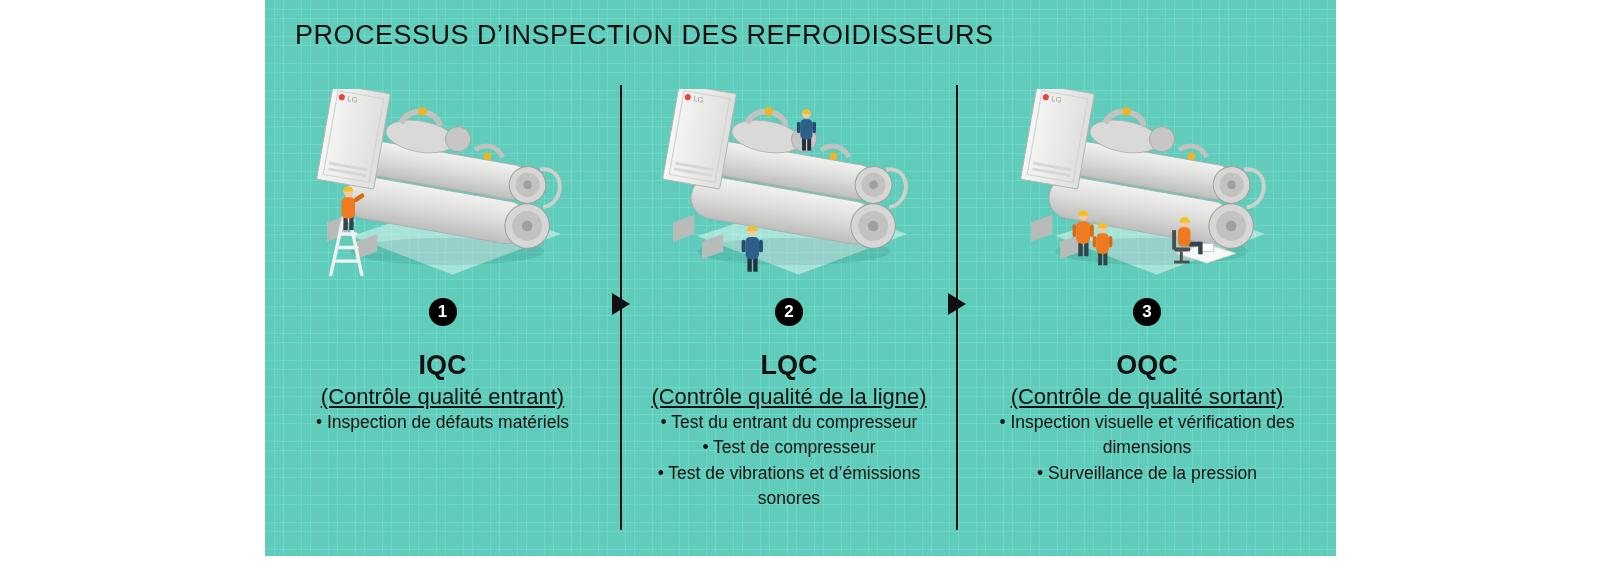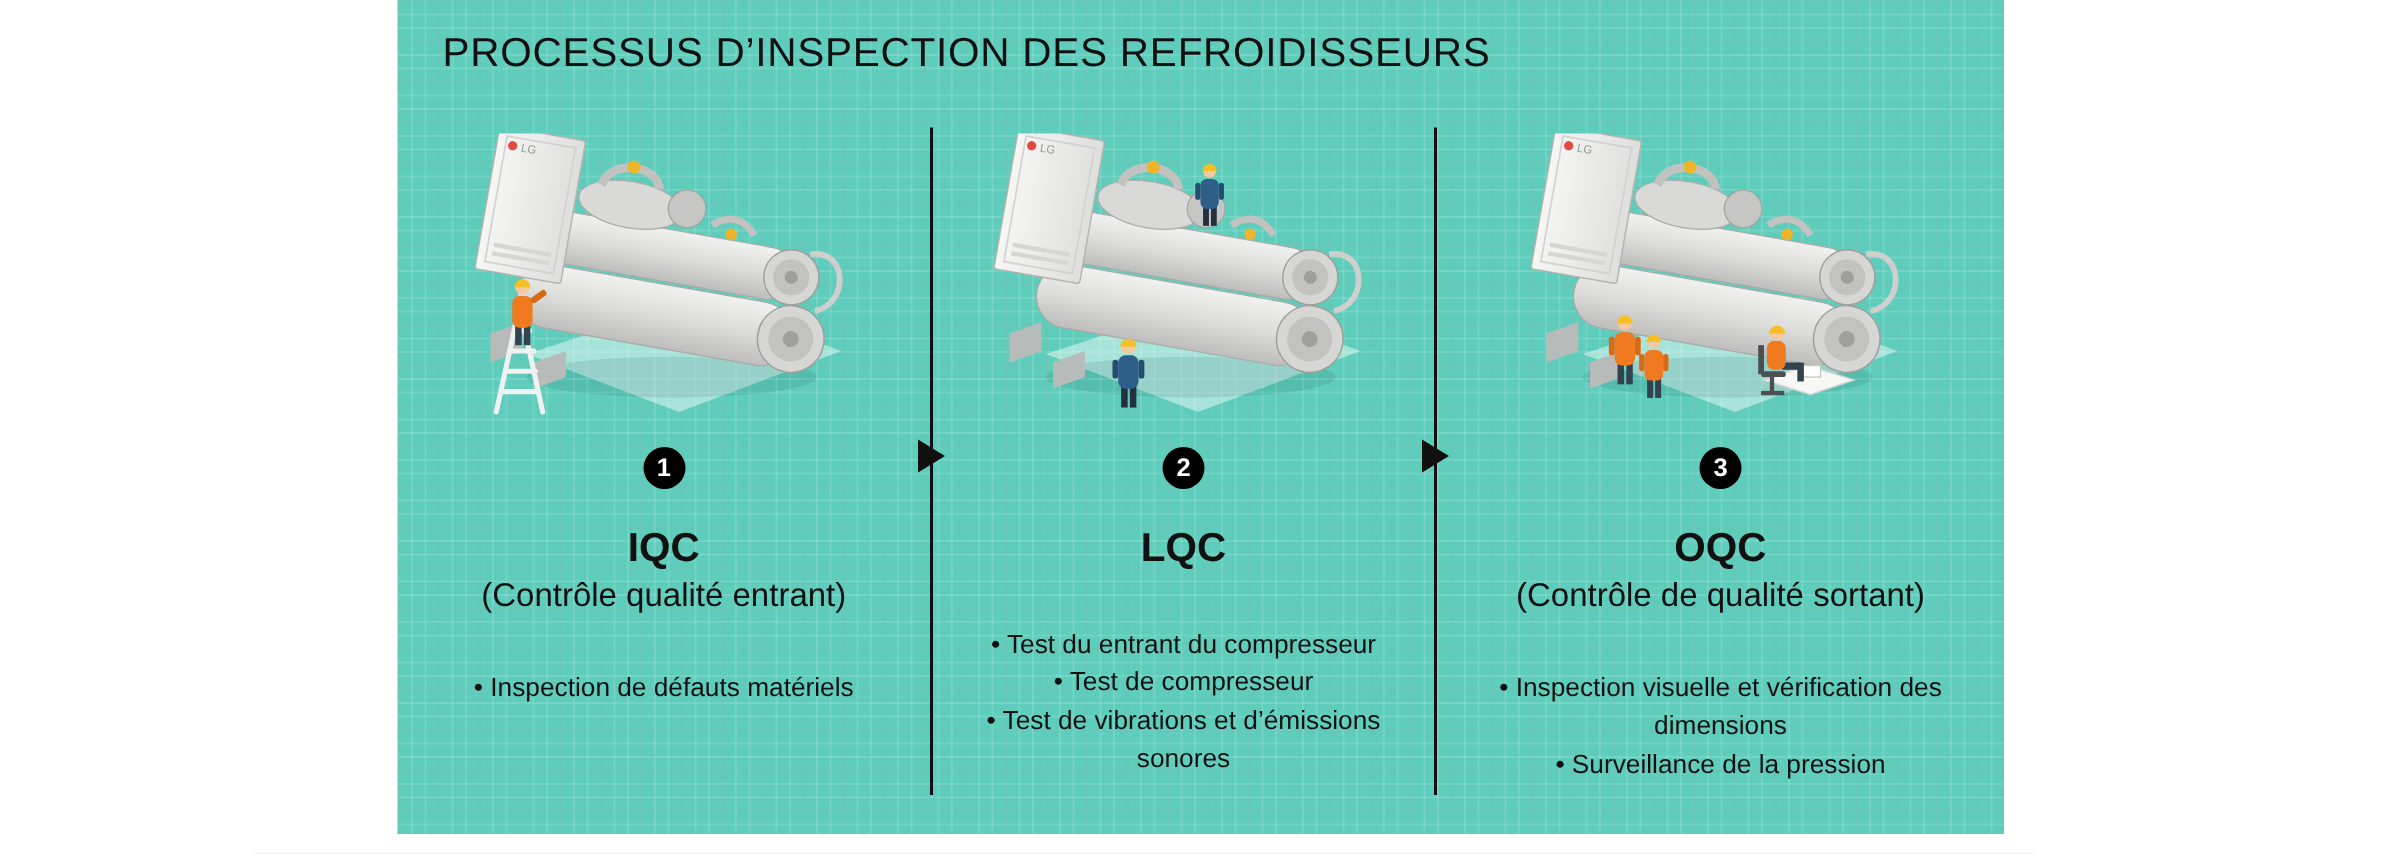--- a/index.html
+++ b/index.html
@@ -30,22 +30,22 @@
     border-top:11px solid transparent;border-bottom:11px solid transparent;
     border-left:18px solid var(--divider,#101010);
   }
   .illus{width:290px;height:203px;margin-top:4px;flex:none;}
   .badge{
     margin-top:6px;width:28px;height:28px;border-radius:50%;
     background:var(--badge,#000);color:#fff;font-weight:bold;font-size:17px;
     display:flex;align-items:center;justify-content:center;flex:none;
   }
   .step-code{margin-top:24px;font-size:27px;font-weight:bold;color:var(--text,#111);}
-  .step-subtitle{margin-top:3px;font-size:22px;color:var(--text,#111);white-space:nowrap;}
-  .bullets{margin-top:36px;max-width:320px;text-align:center;}
+  .step-subtitle{margin-top:3px;font-size:22px;color:var(--text,#111);white-space:nowrap;text-decoration:underline;}
+  .bullets{max-width:320px;text-align:center;}
   .bullet{font-size:17.5px;line-height:1.45;color:var(--text,#111);}
   .lg-label{font-size:8px;fill:#9a9a98;font-family:"Liberation Sans",sans-serif;}
 </style>
 </head>
 <body>
 
 <svg width="0" height="0" style="position:absolute" aria-hidden="true">
   <defs>
     <linearGradient id="gradCyl" x1="0" y1="0" x2="0" y2="1">
       <stop offset="0" stop-color="#f1f1ef"></stop>
@@ -149,20 +149,21 @@
             <rect x="1" y="18" width="4.5" height="15" fill="#24313c"></rect>
             <rect x="-7" y="-3" width="14" height="23" rx="5" fill="#2e5f8a"></rect>
             <rect x="-11" y="0" width="4" height="13" rx="2" fill="#254d70"></rect>
             <rect x="7" y="0" width="4" height="13" rx="2" fill="#254d70"></rect>
             <circle cx="0" cy="-9" r="5" fill="#f3c9a0"></circle>
             <path d="M-5.5,-9 a5.5,5.5 0 0 1 11,0 z" fill="#f6bf26"></path>
           </g>
         </svg>
         <div class="badge">2</div>
         <div class="step-code">LQC</div>
+        <div class="step-subtitle">(Contrôle qualité de la ligne)</div>
         <div class="bullets">
           <div class="bullet">• Test du entrant du compresseur</div>
           <div class="bullet">• Test de compresseur</div>
           <div class="bullet">• Test de vibrations et d’émissions sonores</div>
         </div>
       </section>
 
       <div class="divider">
         <div class="flow-arrow"></div>
       </div>

